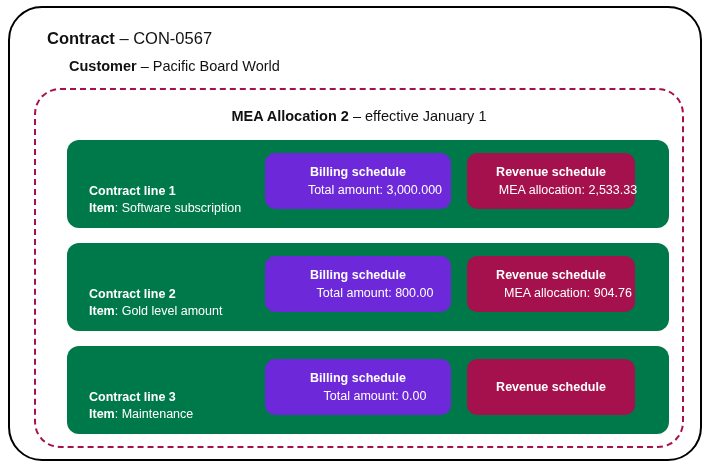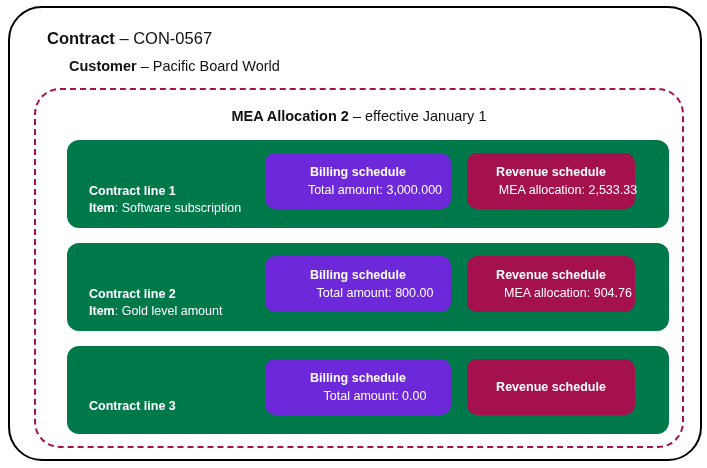--- a/index.html
+++ b/index.html
@@ -210,20 +210,21 @@
           </div>
           <div class="sched-card revenue-card">
             <span class="sc-title">Revenue schedule</span>
             <span class="sc-value"><span>MEA allocation</span><span>: </span><span>904.76</span></span>
           </div>
         </div>
 
         <div class="line-row">
           <div class="line-info">
             <span class="ln-title">Contract line 3</span>
+            <span class="ln-item"><span class="lbl">Item</span><span>: </span><span>Maintenance</span></span>
           </div>
           <div class="sched-card billing-card">
             <span class="sc-title">Billing schedule</span>
             <span class="sc-value"><span>Total amount</span><span>: </span><span>0.00</span></span>
           </div>
           <div class="sched-card revenue-card">
             <span class="sc-title">Revenue schedule</span>
           </div>
         </div>
 

